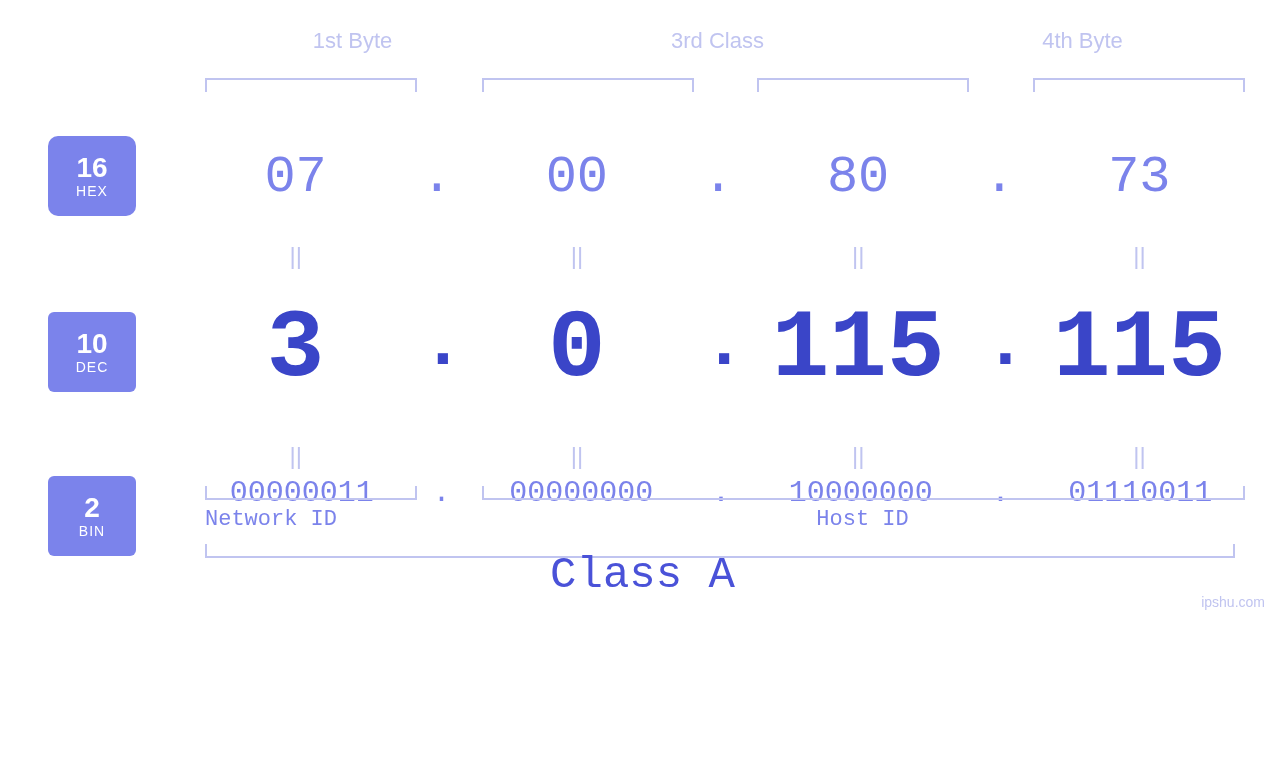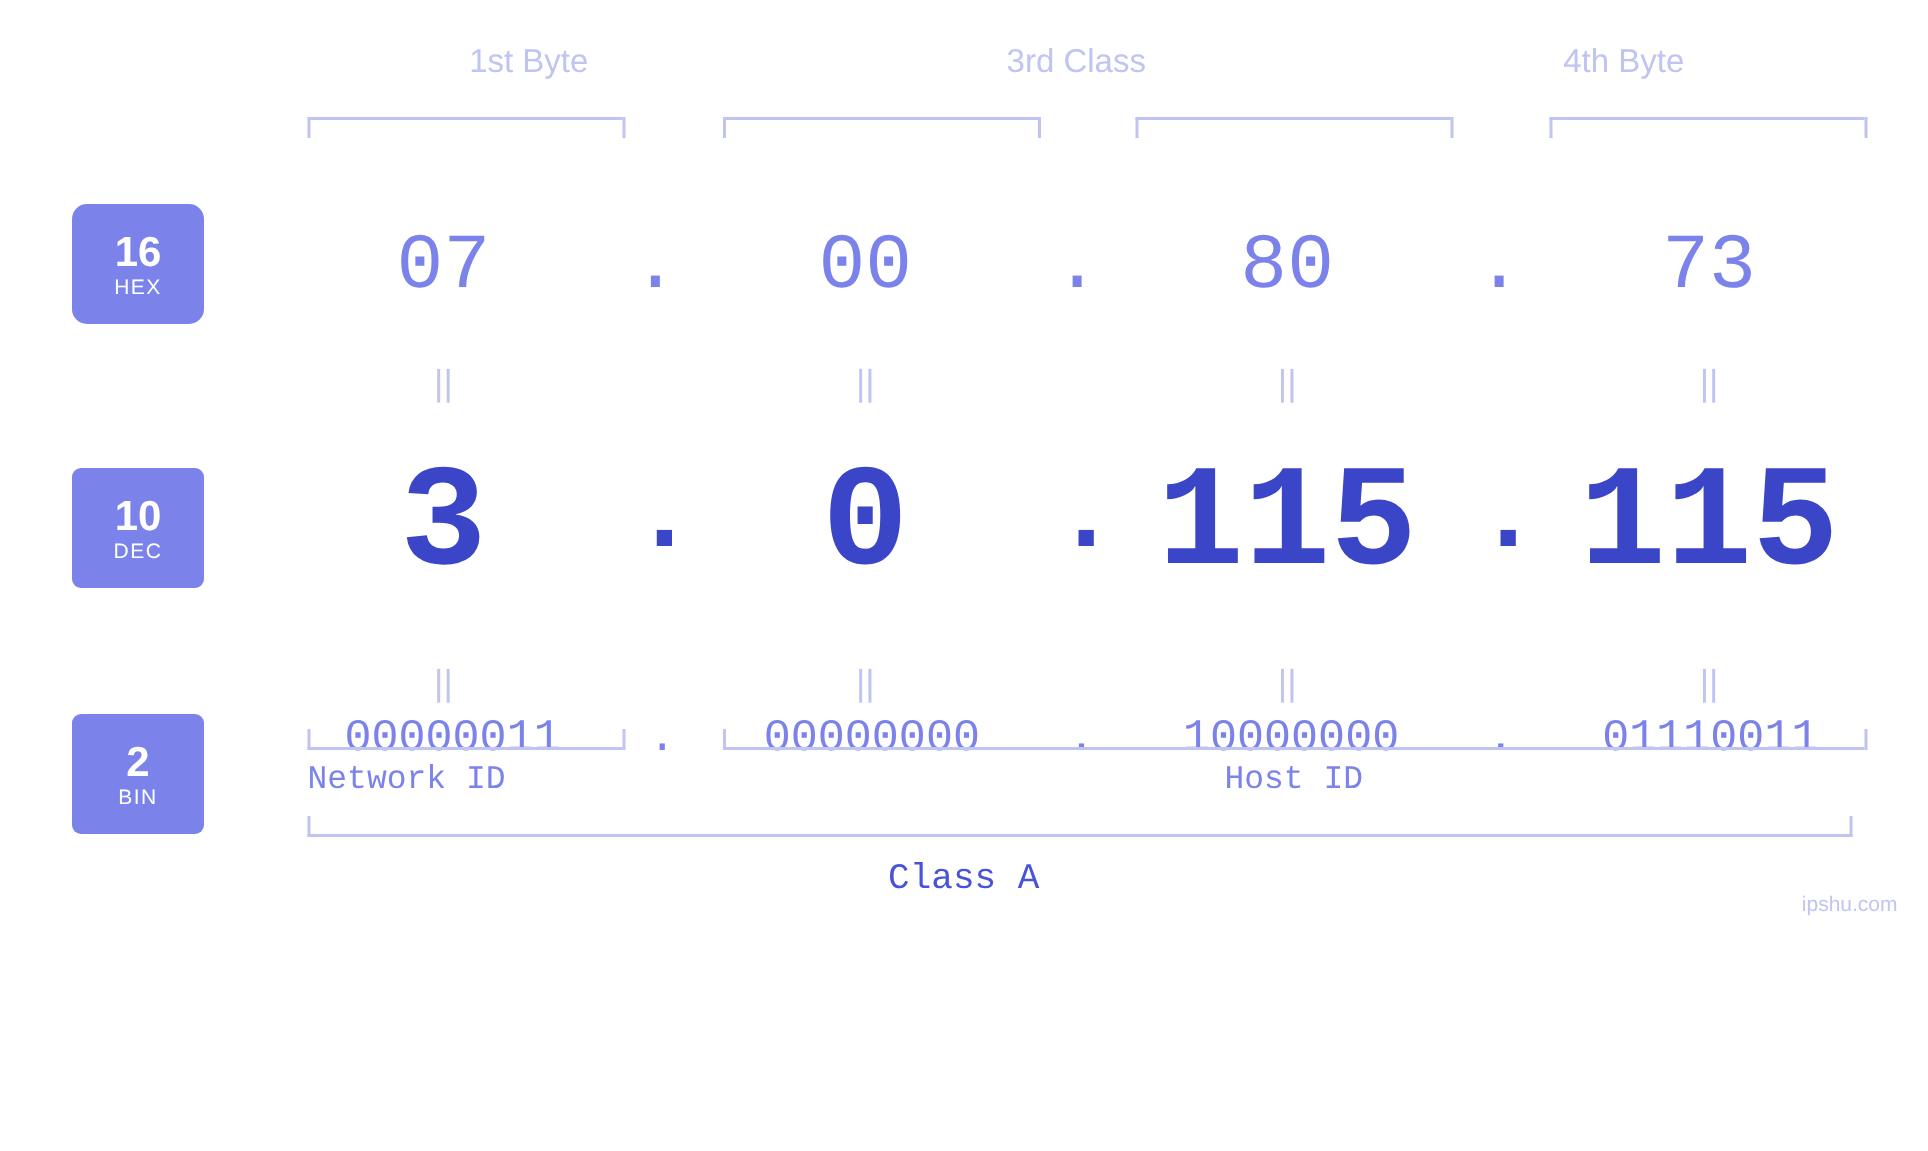--- a/index.html
+++ b/index.html
@@ -238,21 +238,21 @@
       background: #c0c4f0;
     }
 
     .class-label {
       position: absolute;
       bottom: 18px;
       left: 0;
       right: 0;
       text-align: center;
       color: #4a52d8;
-      font-size: 24px;
+      font-size: 44px;
       font-family: 'Courier New', Courier, monospace;
     }
 
     
     .watermark {
       position: absolute;
       bottom: 8px;
       right: 20px;
       color: #c0c4f0;
       font-size: 14px;

